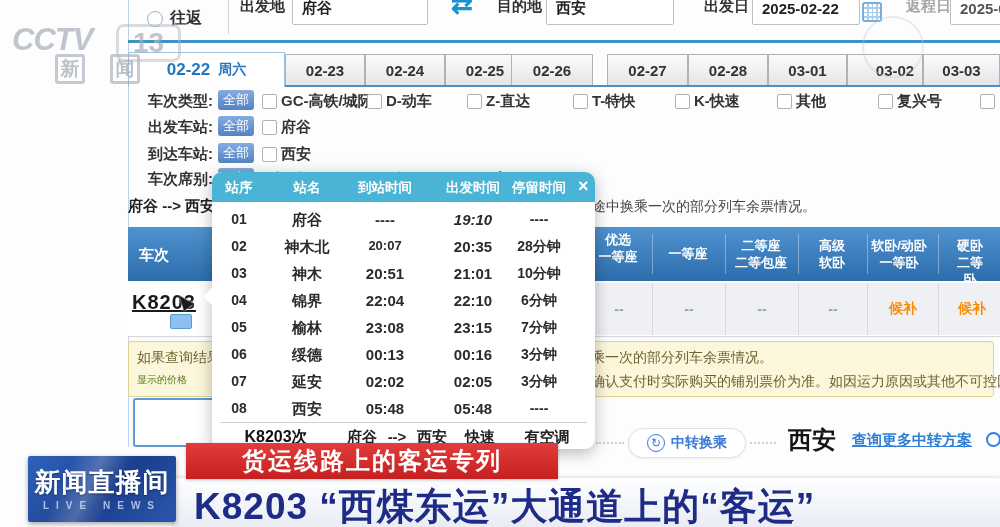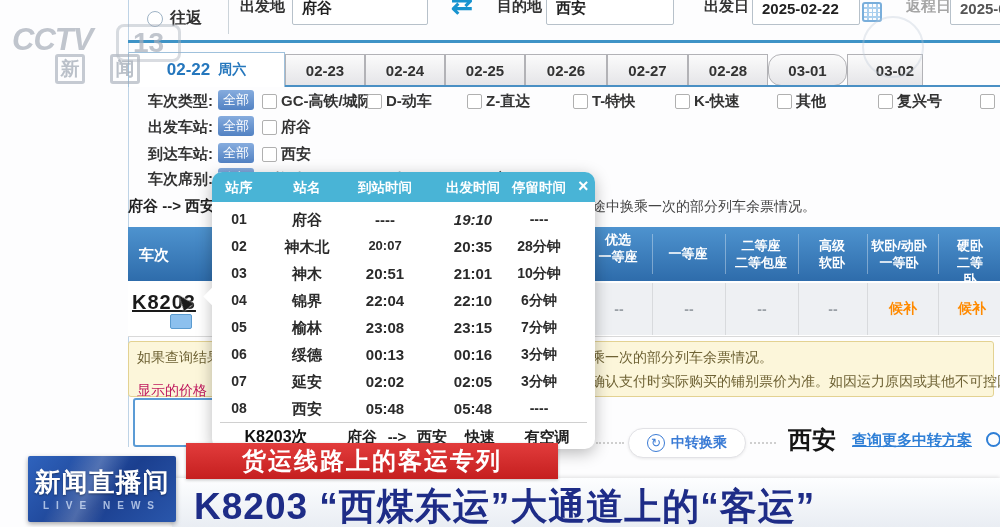--- a/index.html
+++ b/index.html
@@ -72,25 +72,26 @@
   <div class="abs" style="left:128px;top:85px;width:872px;height:2px;background:#4a90c4;z-index:1;"></div>
 
   <div class="abs" style="left:128px;top:52px;width:157px;height:35px;background:#fff;border:1px solid #9fc1dc;border-bottom:none;
               box-sizing:border-box;display:flex;align-items:center;justify-content:center;z-index:2;">
     <span style="font-size:17px;font-weight:bold;color:#2577bd;">02-22</span>
     <span style="font-size:14px;font-weight:600;color:#2577bd;margin-left:8px;">周六</span>
   </div>
   <div class="abs tab" style="left:285px;top:54px;width:80px;">02-23</div>
   <div class="abs tab" style="left:365px;top:54px;width:80px;">02-24</div>
   <div class="abs tab" style="left:445px;top:54px;width:80px;">02-25</div>
-  <div class="abs tab" style="left:525px;top:54px;width:82px;">02-26</div>
+  <div class="abs tab" style="left:511px;top:54px;width:82px;">02-26</div>
   <div class="abs tab" style="left:607px;top:54px;width:81px;">02-27</div>
   <div class="abs tab" style="left:688px;top:54px;width:80px;">02-28</div>
-  <div class="abs tab" style="left:768px;top:54px;width:79px;border-radius:13px;">03-01</div>
+  <div class="abs tab" style="left:768px;top:54px;width:79px;">03-01</div>
   <div class="abs tab" style="left:847px;top:54px;width:76px;padding-left:20px;">03-02</div>
+  <div class="abs tab" style="left:923px;top:54px;width:77px;">03-03</div>
 
   <div class="abs lbl" style="left:148px;top:92px;">车次类型:</div>
   <div class="abs allbtn" style="left:218px;top:90px;">全部</div>
   <div class="abs cb" style="left:262px;top:94px;"></div>
   <div class="abs optlbl" style="left:281px;top:92px;">GC-高铁/城际</div>
   <div class="abs cb" style="left:367px;top:94px;"></div>
   <div class="abs optlbl" style="left:386px;top:92px;">D-动车</div>
   <div class="abs cb" style="left:467px;top:94px;"></div>
   <div class="abs optlbl" style="left:486px;top:92px;">Z-直达</div>
   <div class="abs cb" style="left:573px;top:94px;"></div>
@@ -154,21 +155,21 @@
     <div class="gcell" style="left:457px;width:67px;color:#9aa0a6;">--</div>
     <div class="gcell" style="left:524px;width:73px;color:#9aa0a6;">--</div>
     <div class="gcell" style="left:597px;width:73px;color:#9aa0a6;">--</div>
     <div class="gcell" style="left:670px;width:69px;color:#9aa0a6;">--</div>
     <div class="gcell" style="left:739px;width:71px;color:#ff8a00;">候补</div>
     <div class="gcell" style="left:810px;width:67px;color:#ff8a00;">候补</div>
   </div>
 
   <div class="abs" style="left:128px;top:341px;width:866px;height:56px;background:#fcf6da;border:1px solid #e3d292;border-radius:3px;box-sizing:border-box;">
     <span class="abs" style="left:8px;top:7px;font-size:14px;color:#6e6234;white-space:nowrap;">如果查询结果</span>
-    <span class="abs" style="left:8px;top:40px;font-size:14px;color:#be185d;white-space:nowrap;">显示的价格</span>
+    <span class="abs" style="left:8px;top:31px;font-size:10px;color:#4d7c0f;white-space:nowrap;">显示的价格</span>
     <span class="abs" style="left:462px;top:7px;font-size:14px;color:#6e6234;white-space:nowrap;">乘一次的部分列车余票情况。</span>
     <span class="abs" style="left:462px;top:31px;font-size:14px;color:#6e6234;white-space:nowrap;">确认支付时实际购买的铺别票价为准。如因运力原因或其他不可控因素导</span>
   </div>
 
   <div class="abs" style="left:133px;top:398px;width:262px;height:49px;background:#fff;border:2px solid #5b9bd5;border-radius:3px;box-sizing:border-box;"></div>
 
   <div class="abs dash" style="left:596px;top:442px;width:28px;"></div>
   <div class="abs" style="left:628px;top:428px;width:118px;height:30px;background:#fff;border:1px solid #e2e2e6;border-radius:16px;
               box-shadow:0 1px 3px rgba(0,0,0,.08);display:flex;align-items:center;justify-content:center;gap:6px;box-sizing:border-box;">
     <span style="width:18px;height:18px;border:1.5px solid #3a7bd5;border-radius:50%;color:#3a7bd5;font-size:12px;

